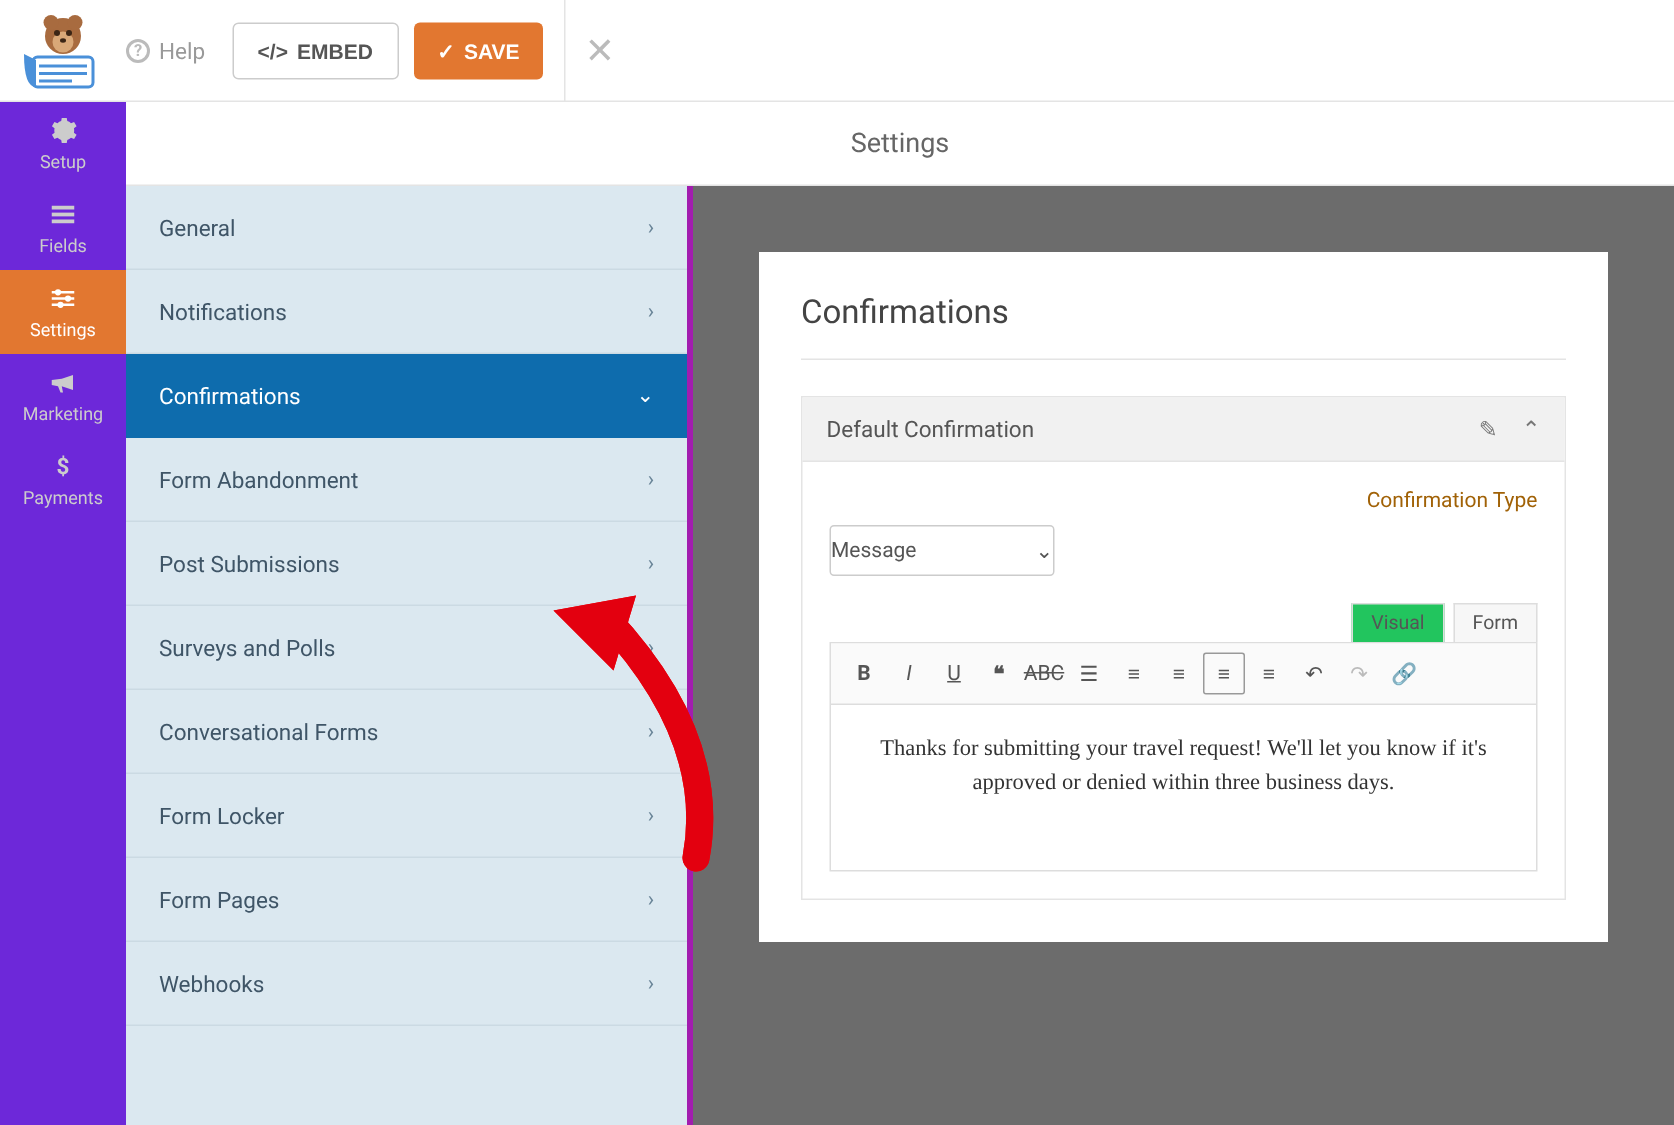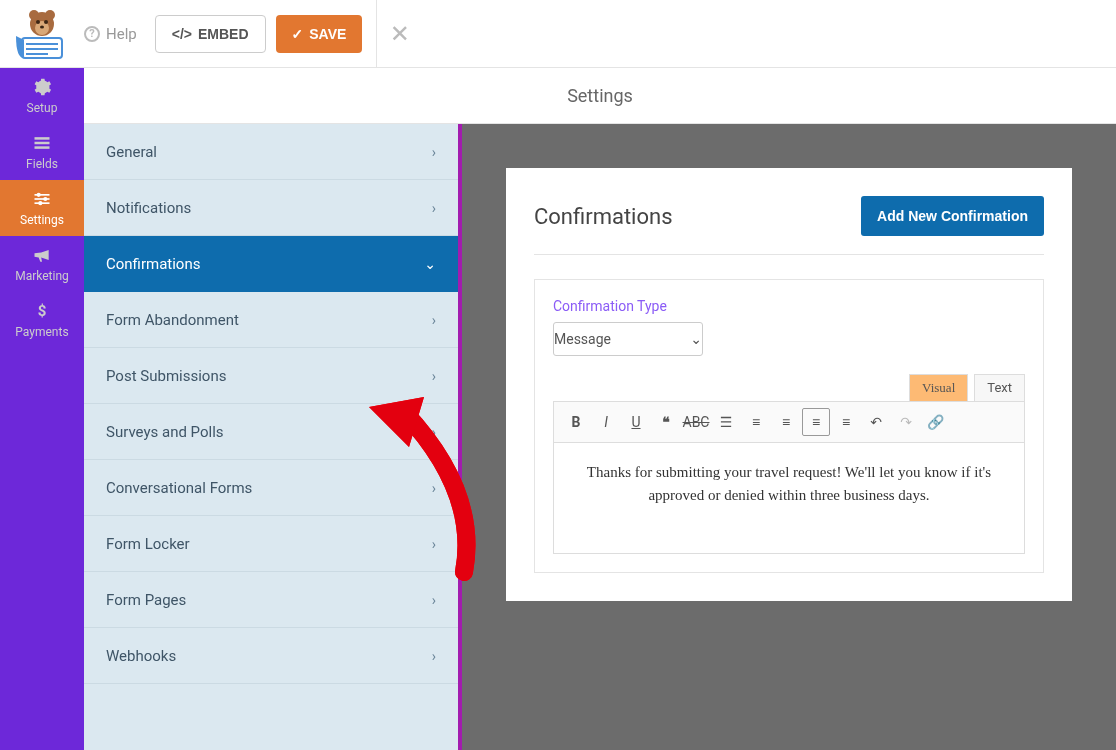--- a/index.html
+++ b/index.html
@@ -38,25 +38,25 @@
 .content { flex: 1; background: #6c6c6c; padding: 44px; overflow: auto; }
 .panel { background: #fff; padding: 28px; }
 .panel-head { display: flex; align-items: center; justify-content: space-between; padding-bottom: 18px; border-bottom: 1px solid #e4e4e4; }
 .panel-title { font-size: 22px; color: #444; font-weight: 400; }
 .btn-addconf { background: #0e6cad; color: #fff; height: 40px; padding: 0 16px; border-radius: 3px; font-size: 14px; font-weight: 600; border: none; cursor: pointer; }
 .card { margin-top: 24px; border: 1px solid #e4e4e4; }
 .card-head { background: #f1f1f1; border-bottom: 1px solid #e4e4e4; padding: 12px 16px; display: flex; align-items: center; justify-content: space-between; font-size: 15px; color: #555; }
 .card-head-actions { display: flex; gap: 16px; }
 .card-head-actions span { cursor: pointer; color: #777; }
 .card-body { padding: 18px; }
-.field-label { font-size: 14px; color: #8b5cf6; margin-bottom: 8px; }
+.field-label { font-size: 14px; color: #a16207; margin-bottom: 8px; text-align: right; }
 .select { display: inline-flex; align-items: center; justify-content: space-between; border: 1px solid #ccc; border-radius: 3px; height: 34px; padding: 0 0; min-width: 150px; font-size: 14px; color: #555; cursor: pointer; margin-bottom: 18px; }
 .editor-tabs { display: flex; justify-content: flex-end; gap: 6px; }
 .editor-tab { border: 1px solid #ddd; border-bottom: none; padding: 5px 12px; font-size: 13px; color: #555; background: #f7f7f7; cursor: pointer; }
-.editor-tab.active { background: #fdba74; font-family: Liberation Serif, serif; }
+.editor-tab.active { background: #22c55e; }
 .editor { border: 1px solid #ddd; }
 .toolbar { display: flex; align-items: center; gap: 2px; padding: 6px 8px; border-bottom: 1px solid #ddd; background: #fafafa; }
 .tbtn { width: 28px; height: 28px; display: flex; align-items: center; justify-content: center; font-size: 14px; color: #555; cursor: pointer; border-radius: 2px; }
 .tbtn.boxed { border: 1px solid #999; }
 .editor-content { padding: 18px 22px; min-height: 110px; font-family: Georgia, serif; font-size: 15px; color: #333; text-align: center; line-height: 1.5; }
 .checkbox-row { margin-top: 14px; display: flex; align-items: center; gap: 8px; font-size: 14px; color: #555; }
 .checkbox-row input { accent-color: #0e6cad; width: 15px; height: 15px; }
 
 
 .arrow { position: absolute; left: 280px; top: 268px; pointer-events: none; }
@@ -193,32 +193,38 @@
               <path d="M100 180 Q115 100 40 20" stroke="#e3000f" stroke-width="18" fill="none" stroke-linecap="round"></path>
               <polygon points="5,15 60,5 45,55" fill="#e3000f"></polygon>
             </svg>
           </div>
         </div>
 
         <div class="content">
           <div class="panel">
             <div class="panel-head">
               <div class="panel-title">Confirmations</div>
-              <button class="btn-addconf">Add New Confirmation</button>
             </div>
             <div class="card">
+              <div class="card-head">
+                <span>Default Confirmation</span>
+                <div class="card-head-actions">
+                  <span>✎</span>
+                  <span>⌃</span>
+                </div>
+              </div>
               <div class="card-body">
                 <div class="field-label">Confirmation Type</div>
                 <div class="select">
                   <span>Message</span>
                   <span>⌄</span>
                 </div>
                 <div class="editor-tabs">
                   <div class="editor-tab active">Visual</div>
-                  <div class="editor-tab">Text</div>
+                  <div class="editor-tab">Form</div>
                 </div>
                 <div class="editor">
                   <div class="toolbar">
                     <div class="tbtn">
                         <b>B</b>
                       </div>
                     <div class="tbtn">
                         <i>I</i>
                       </div>
                     <div class="tbtn">

